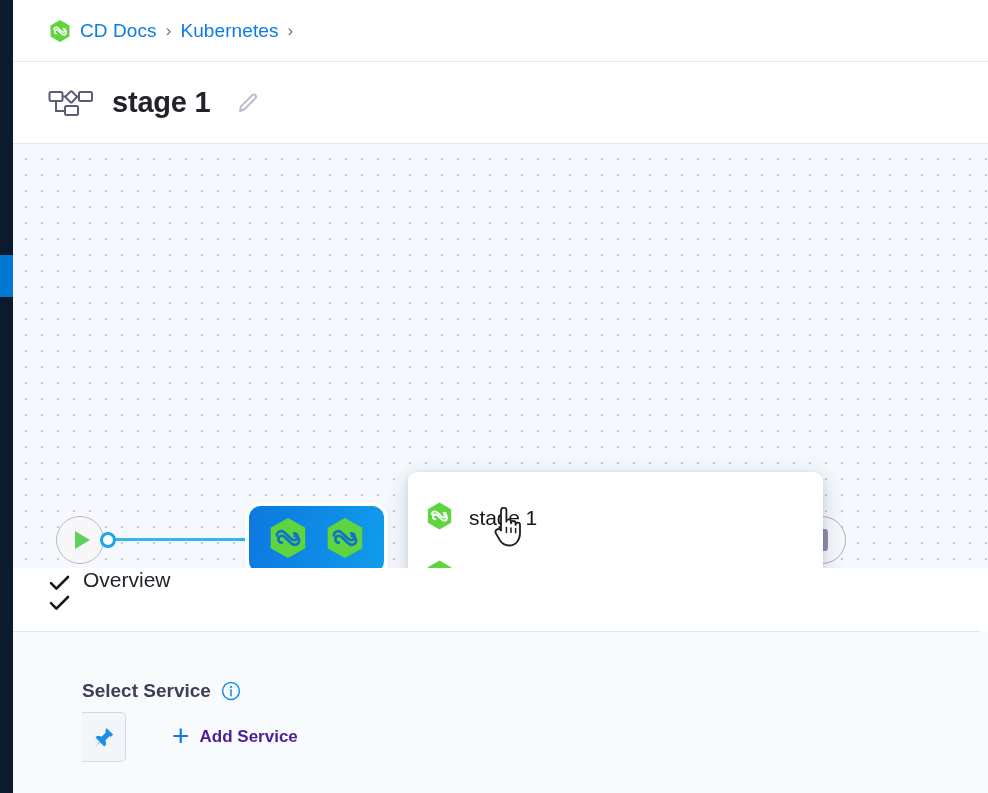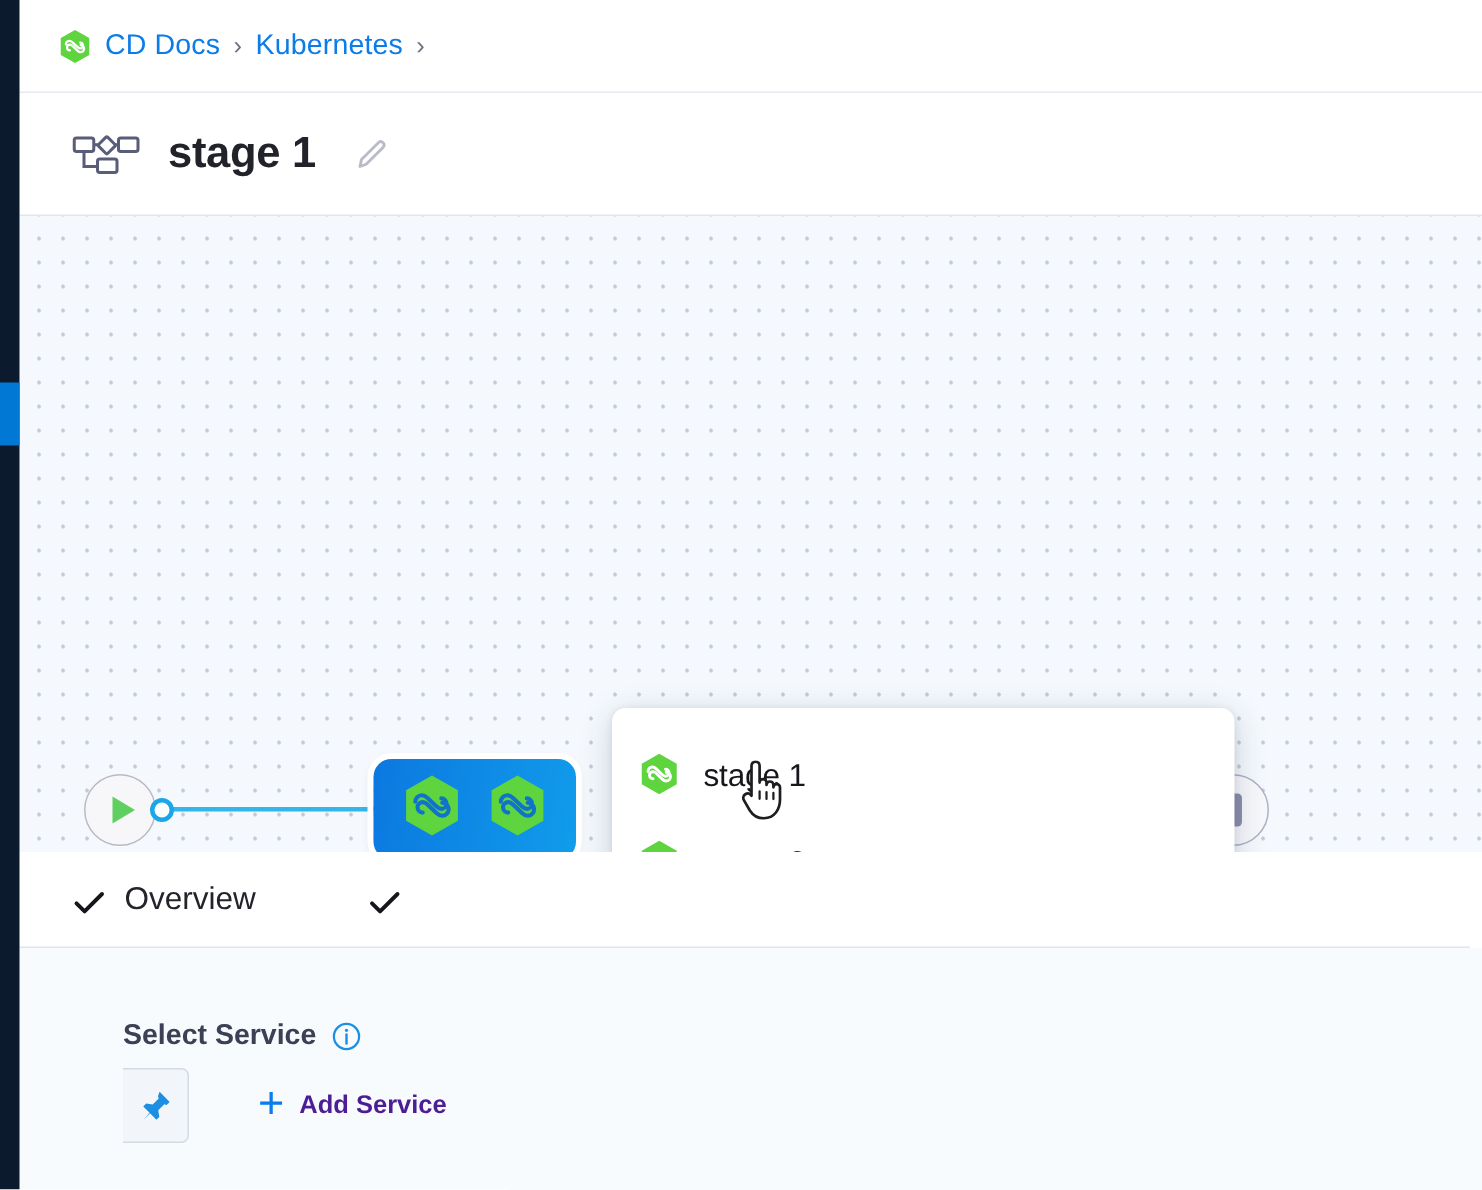--- a/index.html
+++ b/index.html
@@ -27,21 +27,21 @@
     z-index: 61;
   }
 
   
   .breadcrumb-bar {
     position: absolute; left: 13px; top: 0;
     width: 975px; height: 62px;
     background: #ffffff;
     border-bottom: 1px solid #e8e8ef;
     display: flex; align-items: center;
-    padding-left: 26px;
+    padding-left: 36px;
   }
   .bc-list { display: flex; align-items: center; gap: 9px; }
   .bc-link {
     color: #0b7ce8; font-size: 19px; letter-spacing: .1px;
     cursor: pointer; text-decoration: none;
   }
   .bc-sep { color: #6b7280; font-size: 17px; font-weight: 400; }
   .hexicon { display: inline-block; position: relative; }
   .hexicon svg { display: block; }
 
@@ -151,20 +151,21 @@
   }
 
   
   .tabs-bar {
     position: absolute; left: 13px; top: 568px;
     width: 967px; height: 64px;
     background: #ffffff;
     border-bottom: 1px solid #e0e4ec;
     display: flex; align-items: stretch;
     padding-left: 36px;
+    flex-direction: column;
   }
   .tab {
     display: flex; align-items: center; gap: 13px;
     padding: 0 30px 0 0; margin-right: 45px;
     position: relative; cursor: pointer;
     font-size: 21px; color: #23232c;
   }
   .tab .chk { width: 21px; height: 16px; flex: none; }
   .tab.active { font-weight: 700; color: #0a0a10; }
   .tab.active::after {

